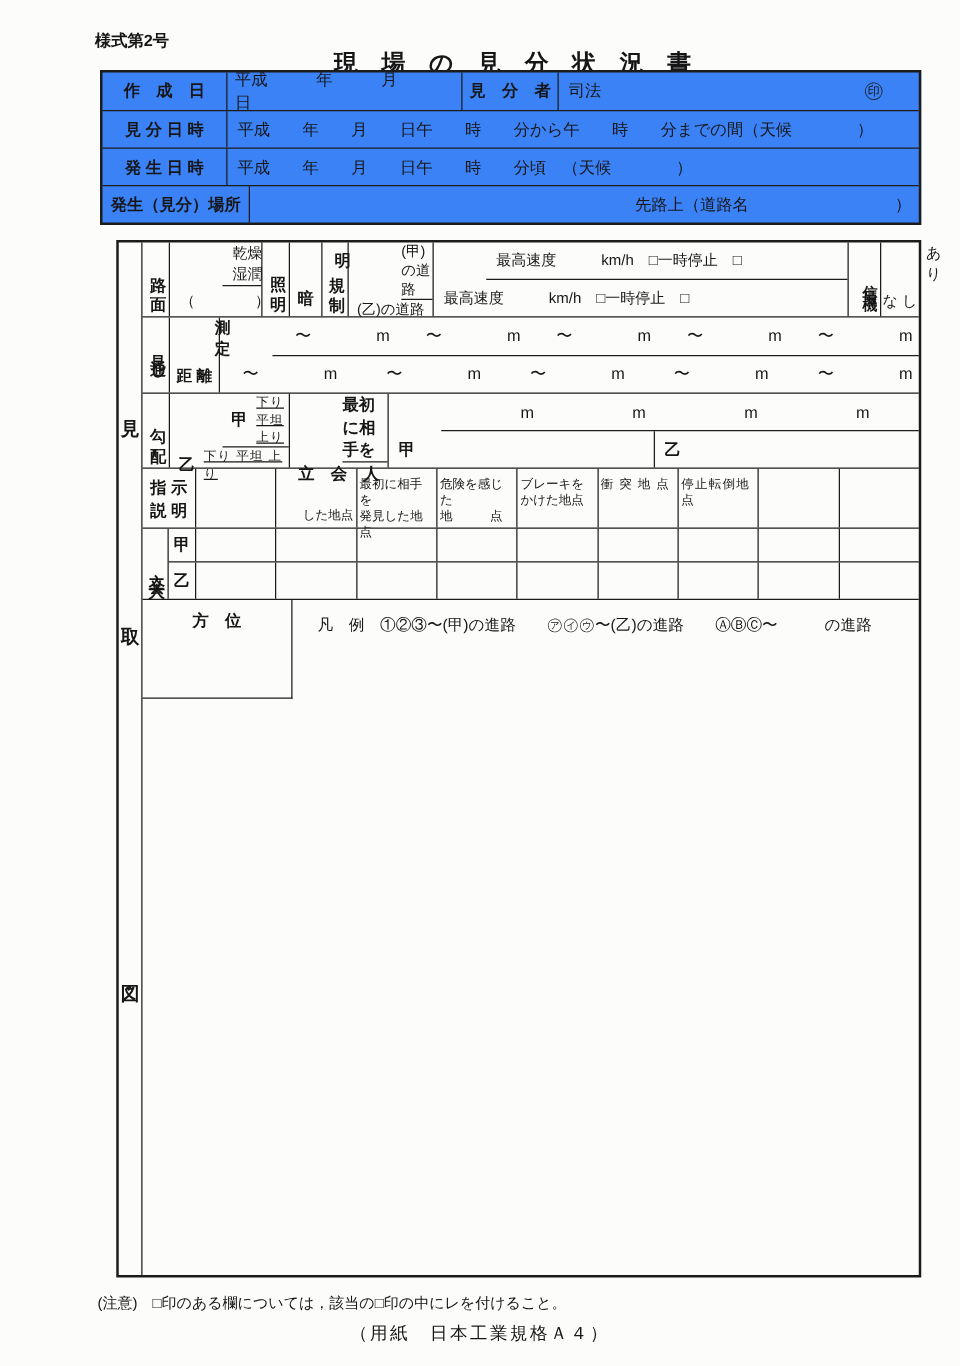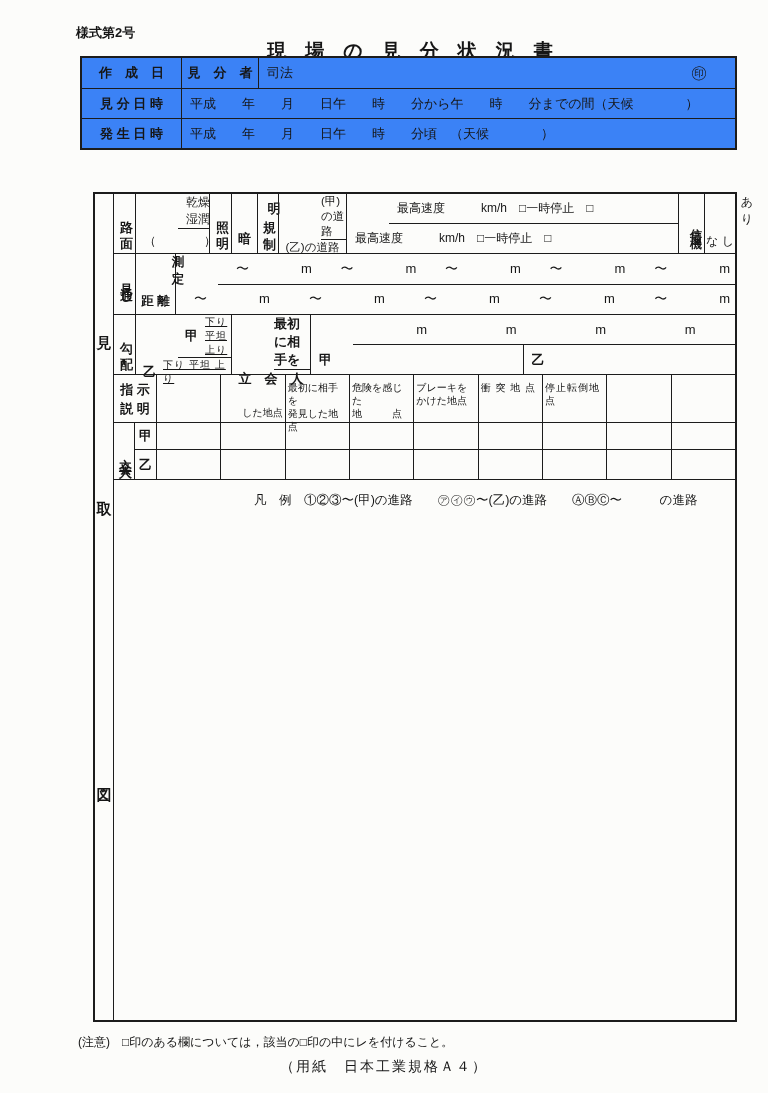--- a/index.html
+++ b/index.html
@@ -115,33 +115,38 @@
 <body>
 
 <div class="page">
 
   <div class="abs form-no">様式第2号</div>
   <div class="abs title">現　場　の　見　分　状　況　書</div>
 
   <div class="abs info-table">
     <div class="i-row">
       <div class="i-cell i-label">作　成　日</div>
+      <div class="i-cell i-date">平成　　　年　　　月　　　日</div>
       <div class="i-cell i-insp-label">見　分　者</div>
       <div class="i-cell i-flex">
         <span>司法</span>
         <span class="seal">㊞</span>
       </div>
     </div>
     <div class="i-row">
       <div class="i-cell i-label">見 分 日 時</div>
       <div class="i-cell i-flex">平成　　年　　月　　日午　　時　　分から午　　時　　分までの間（天候　　　　）</div>
     </div>
     <div class="i-row">
       <div class="i-cell i-label">発 生 日 時</div>
       <div class="i-cell i-flex">平成　　年　　月　　日午　　時　　分頃　（天候　　　　）</div>
+    </div>
+    <div class="i-row">
+      <div class="i-cell i-label-wide">発生（見分）場所</div>
+      <div class="i-cell i-right">先路上（道路名　　　　　　　　　）</div>
     </div>
   </div>
 
   <div class="abs sketch-table">
     <div class="side-col">
       <span class="side-char" style="top:140px">見</span>
       <span class="side-char" style="top:306px">取</span>
       <span class="side-char" style="top:592px">図</span>
     </div>
 
@@ -273,20 +278,21 @@
             <div class="c-blank"></div>
             <div class="c-blank"></div>
             <div class="c-blank"></div>
             <div class="c-blank"></div>
             <div class="c-blank last"></div>
           </div>
         </div>
       </div>
 
       <div class="compass-area">
+        <div class="compass-box">方　位</div>
         <div class="legend">凡　例　①②③〜(甲)の進路　　㋐㋑㋒〜(乙)の進路　　ⒶⒷⒸ〜　　　の進路</div>
       </div>
 
     </div>
   </div>
 
   <div class="abs note">(注意)　□印のある欄については，該当の□印の中にレを付けること。</div>
   <div class="abs paper">（用紙　日本工業規格Ａ４）</div>
 
 </div>

